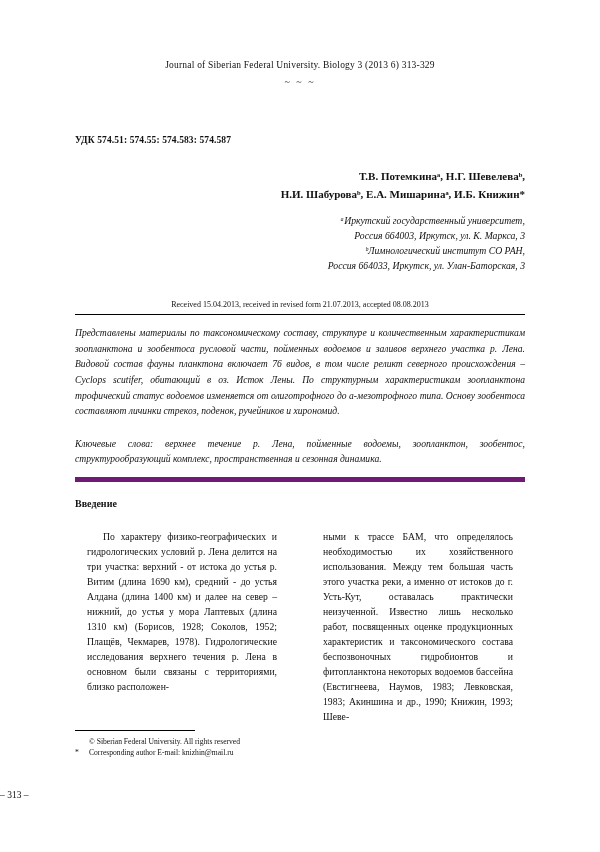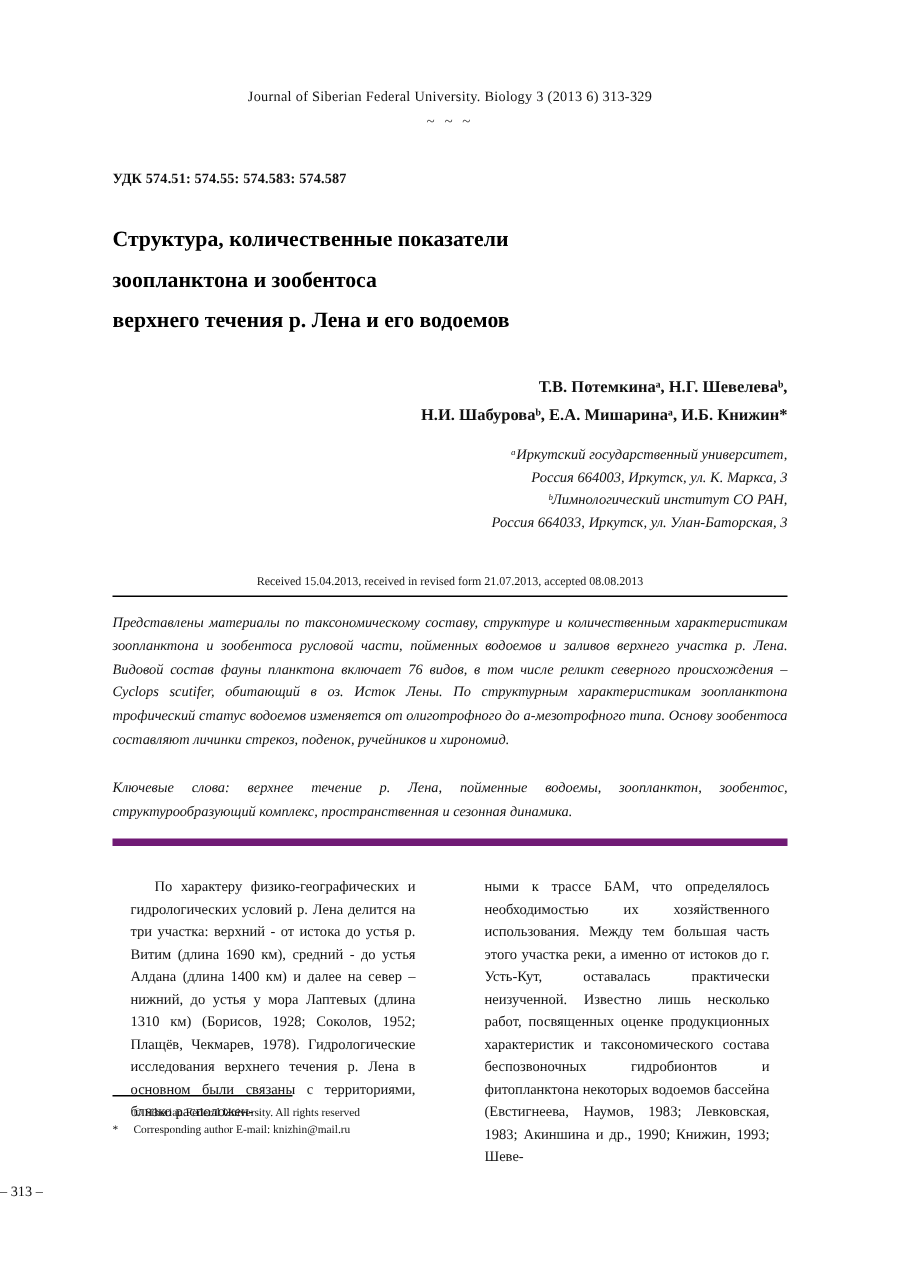--- a/index.html
+++ b/index.html
@@ -36,21 +36,21 @@
     color: #111;
   }
   .tilde {
     text-align: center;
     font-size: 10px;
     letter-spacing: 2px;
     color: #333;
     margin-top: 6px;
   }
   .udc {
-    margin-top: 28px;
+    margin-top: 48px;
     font-size: 9.5px;
     font-weight: bold;
     color: #111;
     letter-spacing: 0.1px;
   }
   .title {
     margin-top: 22px;
     font-size: 14.5px;
     font-weight: bold;
     line-height: 1.85;
@@ -146,25 +146,20 @@
 
 <div class="page">
 
   <div class="content">
 
     <div class="journal-line">Journal of Siberian Federal University.  Biology 3 (2013 6) 313-329</div>
     <div class="tilde">~ ~ ~</div>
 
     <div class="udc">УДК 574.51: 574.55: 574.583: 574.587</div>
 
-    <div class="title">
-      <div>Структура, количественные показатели</div>
-      <div>зоопланктона и зообентоса</div>
-      <div>верхнего течения р. Лена и его водоемов</div>
-    </div>
 
     <div class="authors">
       <div>Т.В. Потемкинаᵃ, Н.Г. Шевелеваᵇ,</div>
       <div>Н.И. Шабуроваᵇ, Е.А. Мишаринаᵃ, И.Б. Книжин*</div>
     </div>
 
     <div class="affiliations">
       <div>ᵃИркутский государственный университет,</div>
       <div>Россия 664003, Иркутск, ул. К. Маркса, 3</div>
       <div>ᵇЛимнологический институт СО РАН,</div>
@@ -174,20 +169,21 @@
     <div class="received">Received 15.04.2013, received in revised form 21.07.2013, accepted 08.08.2013</div>
 
     <div class="abstract">
       <p>Представлены материалы по таксономическому составу, структуре и количественным характеристикам зоопланктона и зообентоса русловой части, пойменных водоемов и заливов верхнего участка р. Лена. Видовой состав фауны планктона включает 76 видов, в том числе реликт северного происхождения – Cyclops scutifer, обитающий в оз. Исток Лены. По структурным характеристикам зоопланктона трофический статус водоемов изменяется от олиготрофного до a-мезотрофного типа. Основу зообентоса составляют личинки стрекоз, поденок, ручейников и хирономид.</p>
     </div>
 
     <div class="keywords">
       <span class="kw-label">Ключевые слова:</span><span> верхнее течение р. Лена, пойменные водоемы, зоопланктон, зообентос, структурообразующий комплекс, пространственная и сезонная динамика.</span>
     </div>
 
+    <div class="section-head">Введение</div>
 
     <div class="cols">
       <div class="col">
         <p>По характеру физико-географических и гидрологических условий р. Лена делится на три участка: верхний - от истока до устья р. Витим (длина 1690 км), средний - до устья Алдана (длина 1400 км) и далее на север – нижний, до устья у мора Лаптевых (длина 1310 км) (Борисов, 1928; Соколов, 1952; Плащёв, Чекмарев, 1978). Гидрологические исследования верхнего течения р. Лена в основном были связаны с территориями, близко расположен-</p>
       </div>
       <div class="col">
         <p class="noind">ными к трассе БАМ, что определялось необходимостью их хозяйственного использования. Между тем большая часть этого участка реки, а именно от истоков до г. Усть-Кут, оставалась практически неизученной. Известно лишь несколько работ, посвященных оценке продукционных характеристик и таксономического состава беспозвоночных гидробионтов и фитопланктона некоторых водоемов бассейна (Евстигнеева, Наумов, 1983; Левковская, 1983; Акиншина и др., 1990; Книжин, 1993; Шеве-</p>
       </div>
     </div>
 

